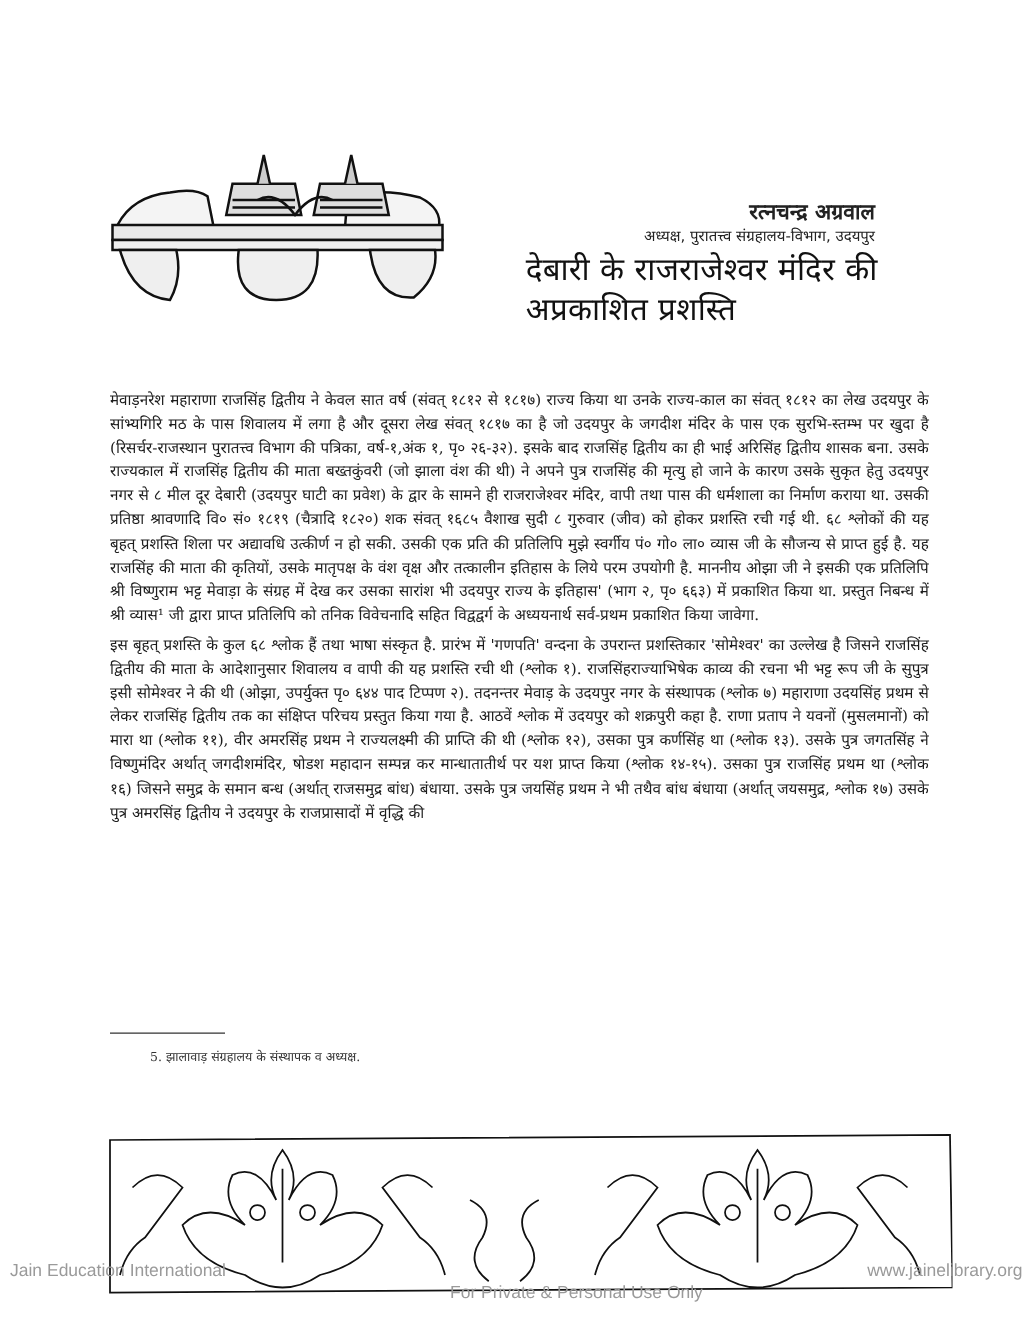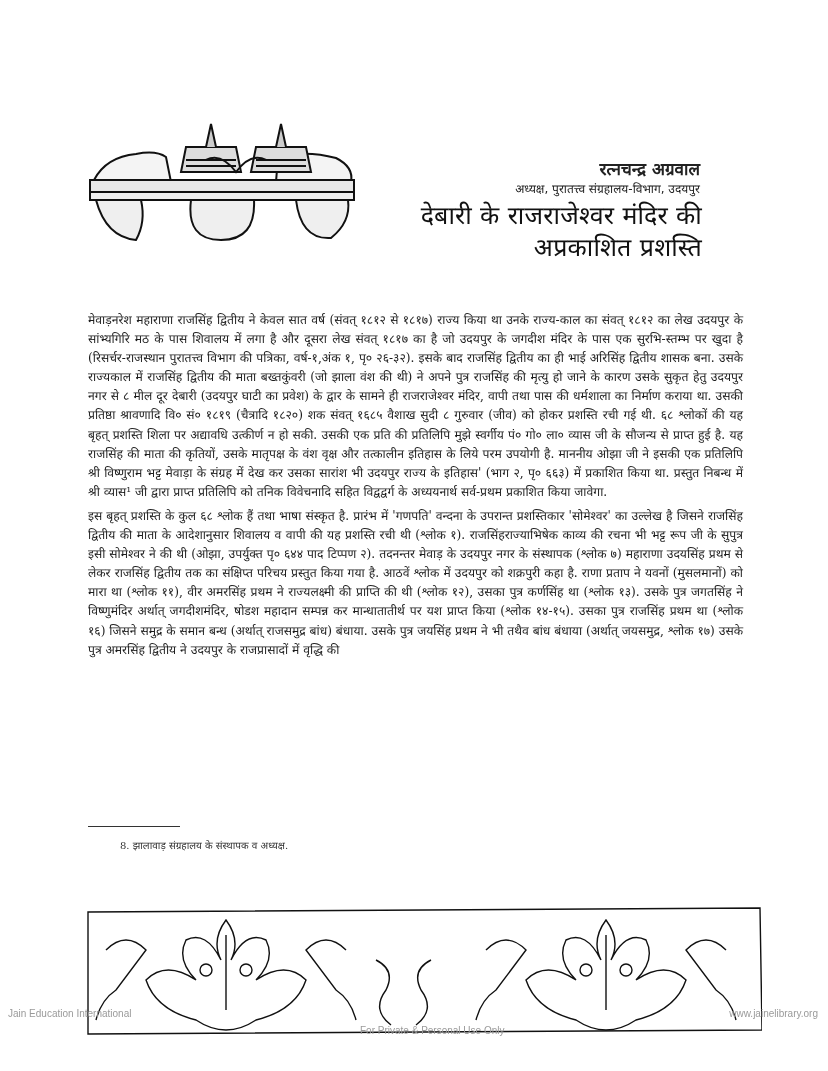--- a/index.html
+++ b/index.html
@@ -1,26 +1,26 @@
 <!DOCTYPE html>
 <html><head>
 <meta charset="utf-8">
 <style>
   html,body{margin:0;padding:0;background:#fff;}
   body{width:828px;height:1071px;position:relative;overflow:hidden;font-family:"DejaVu Sans",sans-serif;color:#1a1a1a;}
   .header-art{position:absolute;left:86px;top:112px;width:272px;height:130px;}
   .author{position:absolute;right:128px;top:157px;font-size:17px;font-weight:bold;color:#222;}
   .affil{position:absolute;right:128px;top:180px;font-size:12px;color:#222;text-align:center;}
-  .title{position:absolute;right:126px;top:200px;text-align:right;font-size:25px;line-height:32px;color:#111;font-weight:normal;letter-spacing:0.2px;}
+  .title{position:absolute;right:126px;top:200px;font-size:25px;line-height:32px;color:#111;font-weight:normal;letter-spacing:0.2px;}
   .body{position:absolute;left:88px;top:307px;width:655px;font-family:"DejaVu Serif",serif;font-size:12.2px;line-height:19.1px;text-align:justify;color:#1c1c1c;}
   .body p{margin:4px 0 5px 0;text-indent:0;}
   .fn-rule{position:absolute;left:88px;top:826px;width:92px;height:1px;background:#333;}
   .footnote{position:absolute;left:120px;top:838px;font-size:10px;color:#333;font-family:"DejaVu Serif",serif;}
   .border-art{position:absolute;left:86px;top:900px;width:676px;height:140px;}
-  .footer{position:absolute;top:1008px;font-size:10px;color:#9a9a9a;font-family:"Liberation Sans",sans-serif;}
+  .footer{position:absolute;top:1008px;font-size:14px;color:#9a9a9a;font-family:"Liberation Sans",sans-serif;}
   .footer.left{left:8px;} .footer.mid{left:360px;margin-top:17px;} .footer.right{right:10px;}
 </style>
 </head>
 <body>
 
 <svg class="header-art" viewBox="0 0 272 130">
   <g fill="none" stroke="#111" stroke-width="2">
     <path d="M8 68 Q20 45 50 42 Q70 38 80 45 L85 70 L10 72 Z" fill="#f4f4f4"></path>
     <path d="M192 45 Q220 38 250 46 Q268 55 265 70 L190 70 Z" fill="#f4f4f4"></path>
     <path d="M95 60 L100 35 L150 35 L155 60 Z" fill="#ddd"></path>
@@ -43,21 +43,21 @@
   <div>देबारी के राजराजेश्वर मंदिर की</div>
   <div>अप्रकाशित प्रशस्ति</div>
 </div>
 
 <div class="body">
   <p>मेवाड़नरेश महाराणा राजसिंह द्वितीय ने केवल सात वर्ष (संवत् १८१२ से १८१७) राज्य किया था उनके राज्य-काल का संवत् १८१२ का लेख उदयपुर के सांभ्यगिरि मठ के पास शिवालय में लगा है और दूसरा लेख संवत् १८१७ का है जो उदयपुर के जगदीश मंदिर के पास एक सुरभि-स्तम्भ पर खुदा है (रिसर्चर-राजस्थान पुरातत्त्व विभाग की पत्रिका, वर्ष-१,अंक १, पृ० २६-३२). इसके बाद राजसिंह द्वितीय का ही भाई अरिसिंह द्वितीय शासक बना. उसके राज्यकाल में राजसिंह द्वितीय की माता बख्तकुंवरी (जो झाला वंश की थी) ने अपने पुत्र राजसिंह की मृत्यु हो जाने के कारण उसके सुकृत हेतु उदयपुर नगर से ८ मील दूर देबारी (उदयपुर घाटी का प्रवेश) के द्वार के सामने ही राजराजेश्वर मंदिर, वापी तथा पास की धर्मशाला का निर्माण कराया था. उसकी प्रतिष्ठा श्रावणादि वि० सं० १८१९ (चैत्रादि १८२०) शक संवत् १६८५ वैशाख सुदी ८ गुरुवार (जीव) को होकर प्रशस्ति रची गई थी. ६८ श्लोकों की यह बृहत् प्रशस्ति शिला पर अद्यावधि उत्कीर्ण न हो सकी. उसकी एक प्रति की प्रतिलिपि मुझे स्वर्गीय पं० गो० ला० व्यास जी के सौजन्य से प्राप्त हुई है. यह राजसिंह की माता की कृतियों, उसके मातृपक्ष के वंश वृक्ष और तत्कालीन इतिहास के लिये परम उपयोगी है. माननीय ओझा जी ने इसकी एक प्रतिलिपि श्री विष्णुराम भट्ट मेवाड़ा के संग्रह में देख कर उसका सारांश भी उदयपुर राज्य के इतिहास' (भाग २, पृ० ६६३) में प्रकाशित किया था. प्रस्तुत निबन्ध में श्री व्यास¹ जी द्वारा प्राप्त प्रतिलिपि को तनिक विवेचनादि सहित विद्वद्वर्ग के अध्ययनार्थ सर्व-प्रथम प्रकाशित किया जावेगा.</p>
   <p>इस बृहत् प्रशस्ति के कुल ६८ श्लोक हैं तथा भाषा संस्कृत है. प्रारंभ में 'गणपति' वन्दना के उपरान्त प्रशस्तिकार 'सोमेश्वर' का उल्लेख है जिसने राजसिंह द्वितीय की माता के आदेशानुसार शिवालय व वापी की यह प्रशस्ति रची थी (श्लोक १). राजसिंहराज्याभिषेक काव्य की रचना भी भट्ट रूप जी के सुपुत्र इसी सोमेश्वर ने की थी (ओझा, उपर्युक्त पृ० ६४४ पाद टिप्पण २). तदनन्तर मेवाड़ के उदयपुर नगर के संस्थापक (श्लोक ७) महाराणा उदयसिंह प्रथम से लेकर राजसिंह द्वितीय तक का संक्षिप्त परिचय प्रस्तुत किया गया है. आठवें श्लोक में उदयपुर को शक्रपुरी कहा है. राणा प्रताप ने यवनों (मुसलमानों) को मारा था (श्लोक ११), वीर अमरसिंह प्रथम ने राज्यलक्ष्मी की प्राप्ति की थी (श्लोक १२), उसका पुत्र कर्णसिंह था (श्लोक १३). उसके पुत्र जगतसिंह ने विष्णुमंदिर अर्थात् जगदीशमंदिर, षोडश महादान सम्पन्न कर मान्धातातीर्थ पर यश प्राप्त किया (श्लोक १४-१५). उसका पुत्र राजसिंह प्रथम था (श्लोक १६) जिसने समुद्र के समान बन्ध (अर्थात् राजसमुद्र बांध) बंधाया. उसके पुत्र जयसिंह प्रथम ने भी तथैव बांध बंधाया (अर्थात् जयसमुद्र, श्लोक १७) उसके पुत्र अमरसिंह द्वितीय ने उदयपुर के राजप्रासादों में वृद्धि की</p>
 </div>
 
 <div class="fn-rule"></div>
-<div class="footnote">8. झालावाड़ संग्रहालय के संस्थापक व अध्यक्ष.</div>
+<div class="footnote">5. झालावाड़ संग्रहालय के संस्थापक व अध्यक्ष.</div>
 
 <svg class="border-art" viewBox="0 0 676 140">
   <g fill="none" stroke="#111" stroke-width="1.4">
     <path d="M2 12 L674 8 L676 130 L2 134 Z"></path>
     <g id="motif">
       <path d="M140 20 Q125 40 135 60 Q120 30 100 40 Q90 60 110 80 Q80 60 60 80 Q70 110 110 120 Q140 140 170 120 Q210 110 220 80 Q200 60 170 80 Q190 60 180 40 Q160 30 145 60 Q155 40 140 20 Z"></path>
       <circle cx="120" cy="70" r="6"></circle>
         <circle cx="160" cy="70" r="6"></circle>
       <path d="M140 35 L140 110"></path>
       <path d="M20 50 Q40 30 60 50 Q45 70 30 90 Q15 100 10 120"></path>

